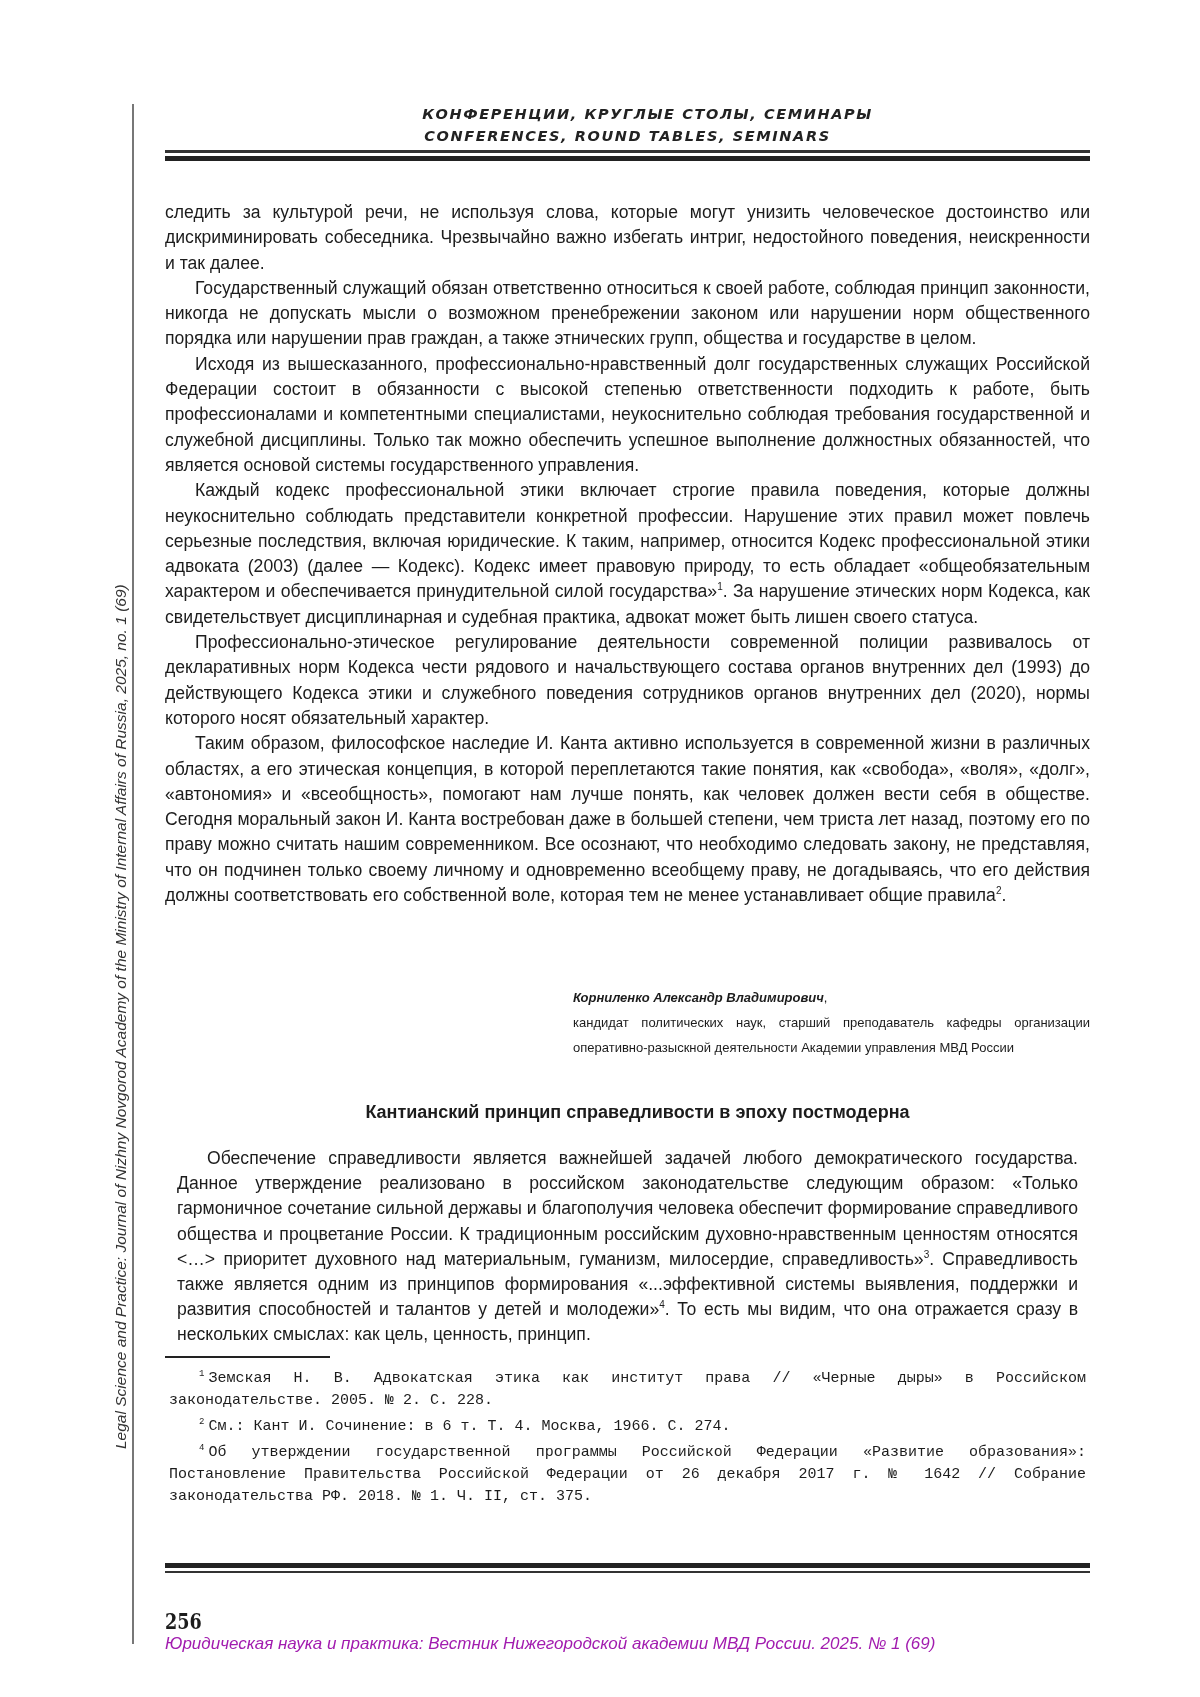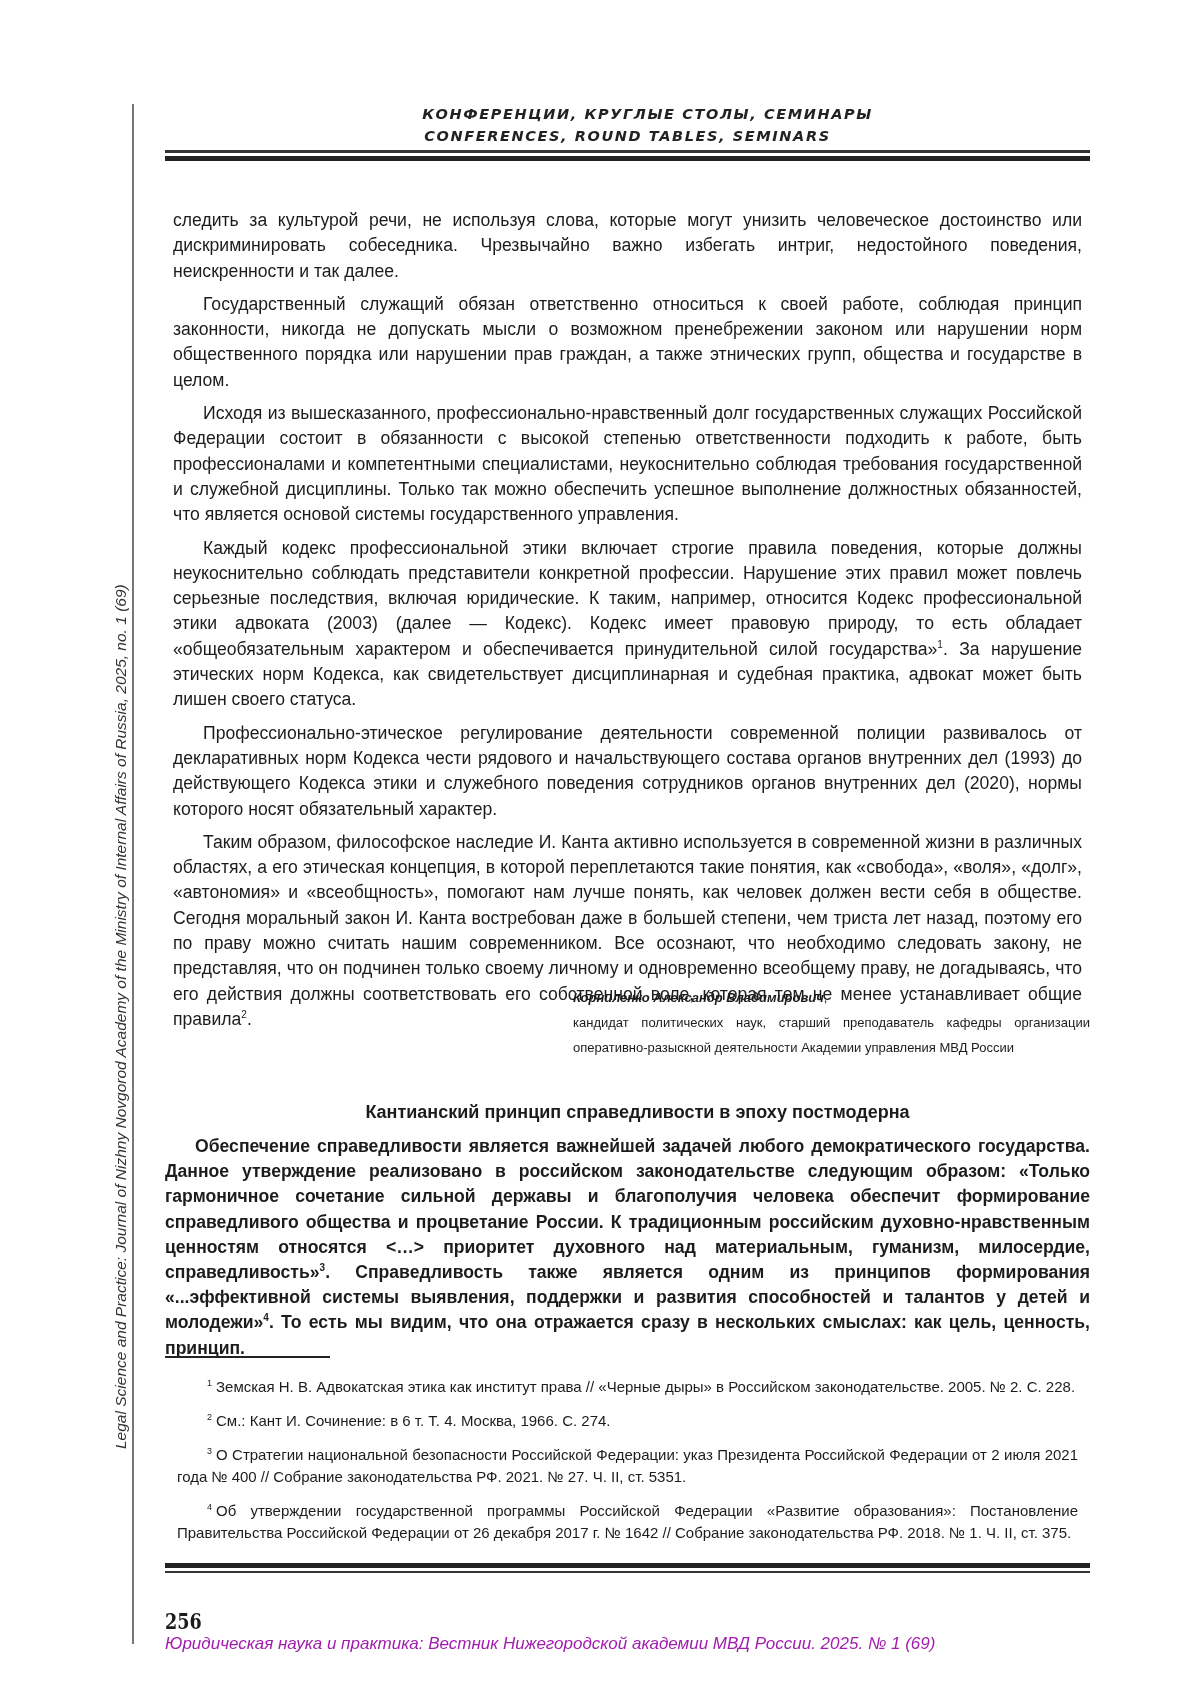--- a/index.html
+++ b/index.html
@@ -11,31 +11,31 @@
   .header { position:absolute; left:165px; top:103px; width:925px; text-align:center; }
   .header .ru, .header .en { font-family:"DejaVu Sans", sans-serif; font-weight:bold; font-style:italic;
             font-size:14.5px; letter-spacing:1.6px; color:#222; line-height:22px; }
   .header .ru { padding-left:40px; }
   .hrule { position:absolute; left:165px; width:925px; }
   .hrule .thin { height:3px; background:#333; }
   .hrule .gap { height:3px; }
   .hrule .thick { height:5px; background:#222; }
   .content { position:absolute; left:165px; top:200px; width:925px; font-size:17.6px; line-height:25.3px;
              text-align:justify; font-family:"Liberation Sans", sans-serif; }
-  .content p { margin:8px; text-indent:30px; }
+  .content p { margin:0; text-indent:30px; }
   .content p.cont { text-indent:0; }
   sup { font-size:10px; line-height:0; vertical-align:7px; }
   .author { position:absolute; left:573px; top:985px; width:517px; font-size:13px; line-height:25px; text-align:justify; }
   .author .name { font-weight:bold; font-style:italic; }
   .article-title { position:absolute; left:175px; top:1102px; width:925px; text-align:center; font-weight:bold; font-size:18px; }
   .content2 { position:absolute; left:165px; top:1134px; width:925px; font-size:17.6px; line-height:25.2px; text-align:justify; }
-  .content2 p { margin:0; text-indent:30px;font-weight:bold; }
+  .content2 p { margin:12px; text-indent:30px; }
   .fn-rule { position:absolute; left:165px; top:1356px; width:165px; height:2px; background:#222; }
   .footnotes { position:absolute; left:165px; top:1364px; width:925px; font-size:15px; line-height:22px; text-align:justify; }
-  .footnotes p { margin:12px; text-indent:30px; }
+  .footnotes p { margin:4px; text-indent:30px;font-family:Liberation Mono, monospace; }
   .footnotes sup { font-size:9px; vertical-align:6px; margin-right:4px; }
   .footer { position:absolute; left:165px; top:1608px; width:925px; display:flex; align-items:baseline;flex-direction:column; }
   .footer .page { font-family:"DejaVu Serif", serif; font-weight:bold; font-size:22px; transform:scaleX(0.8); transform-origin:left; width:70px; }
   .footer .journal { font-style:italic; font-size:17px; color:#a21caf; flex:1; text-align:right; }
 </style>
 </head>
 <body>
 
 <div class="side-rule"></div>
 <div class="side-text">Legal Science and Practice: Journal of Nizhny Novgorod Academy of the Ministry of Internal Affairs of Russia, 2025, no. 1 (69)</div>
@@ -67,21 +67,20 @@
 <div class="article-title">Кантианский принцип справедливости в эпоху постмодерна</div>
 
 <div class="content2">
   <p><span>Обеспечение справедливости является важнейшей задачей любого демократического государства. Данное утверждение реализовано в российском законодательстве следующим образом: «Только гармоничное сочетание сильной державы и благополучия человека обеспечит формирование справедливого общества и процветание России. К традиционным российским духовно-нравственным ценностям относятся &lt;…&gt; приоритет духовного над материальным, гуманизм, милосердие, справедливость»</span><sup>3</sup><span>. Справедливость также является одним из принципов формирования «...эффективной системы выявления, поддержки и развития способностей и талантов у детей и молодежи»</span><sup>4</sup><span>. То есть мы видим, что она отражается сразу в нескольких смыслах: как цель, ценность, принцип.</span></p>
 </div>
 
 <div class="fn-rule"></div>
 <div class="footnotes">
   <p><sup>1</sup><span>Земская Н. В. Адвокатская этика как институт права // «Черные дыры» в Российском законодательстве. 2005. № 2. С. 228.</span></p>
   <p><sup>2</sup><span>См.: Кант И. Сочинение: в 6 т. Т. 4. Москва, 1966. С. 274.</span></p>
-  <p><sup>3</sup><span>О Стратегии национальной безопасности Российской Федерации: указ Президента Российской Федерации от 2 июля 2021 года № 400 // Собрание законодательства РФ. 2021. № 27. Ч. II, ст. 5351.</span></p>
   <p><sup>4</sup><span>Об утверждении государственной программы Российской Федерации «Развитие образования»: Постановление Правительства Российской Федерации от 26 декабря 2017 г. № 1642 // Собрание законодательства РФ. 2018. № 1. Ч. II, ст. 375.</span></p>
 </div>
 
 <div class="hrule" style="top:1563px;">
   <div class="thick"></div>
     <div class="gap"></div>
     <div class="thin" style="height:2px;"></div>
 </div>
 <div class="footer">
   <span class="page">256</span>

